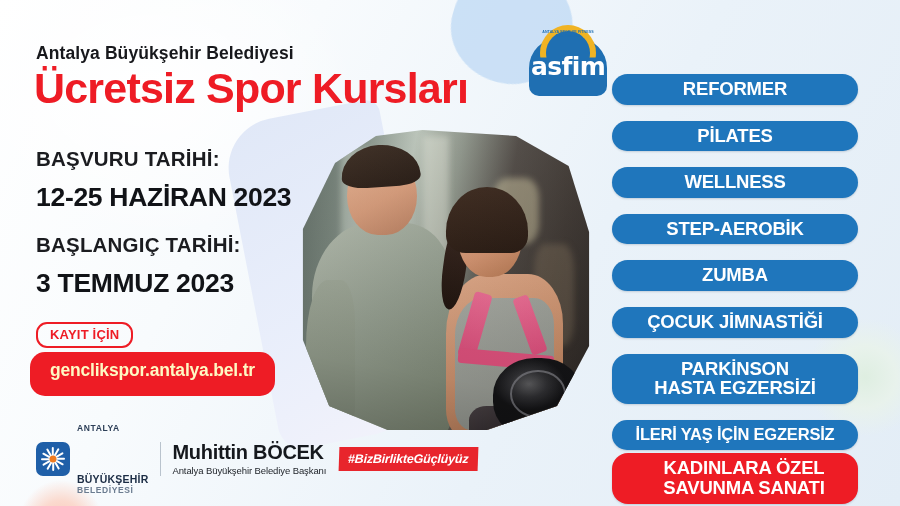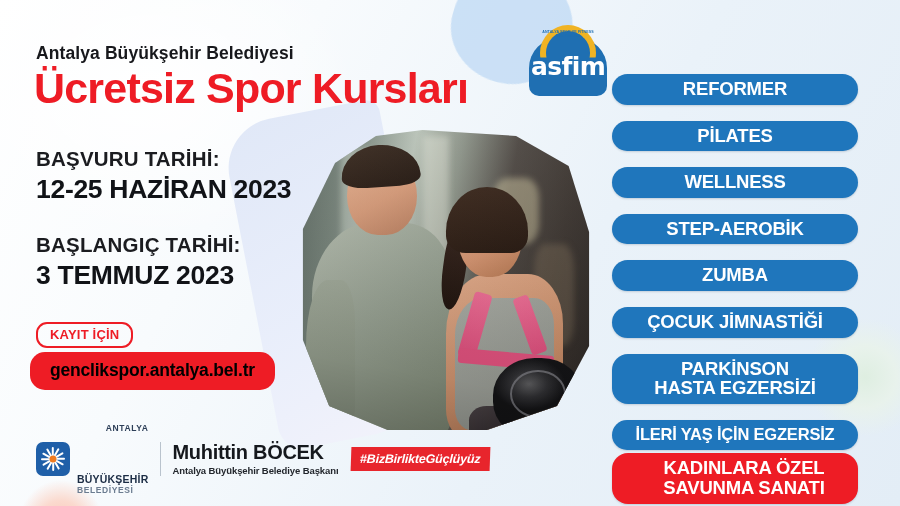--- a/index.html
+++ b/index.html
@@ -63,35 +63,35 @@
 
   .date-block { position:absolute; left:36px; }
   .date-block.b1 { top:147px; }
   .date-block.b2 { top:233px; }
   .date-label {
     font-size:20.5px; font-weight:bold; color:#1b1c20;
     letter-spacing:.2px; line-height:1.2;
   }
   .date-value {
     font-size:26.5px; font-weight:bold; color:#111317;
-    letter-spacing:-.3px; line-height:1.22; margin-top:1px;
+    letter-spacing:-.3px; line-height:1.22; margin-top:9px;
   }
 
   .kayit-pill {
     position:absolute; left:36px; top:322px;
     border:2px solid #ee1c25; border-radius:11px;
     padding:3px 12px 4px 12px;
     font-size:13px; font-weight:bold; color:#ee1c25;
     letter-spacing:.2px;
   }
   .url-pill {
     position:absolute; left:30px; top:352px;
     background:#ee1c25; border-radius:15px;
-    padding:8px 20px 9px 20px;
-    font-size:17.5px; font-weight:bold; color:#000000;
+    padding:8px 20px 15px 20px;
+    font-size:17.5px; font-weight:bold; color:#fef9c3;
     letter-spacing:-.2px;
   }
 
   
   .photo-wrap {
     position:absolute; left:300px; top:130px;
     width:292px; height:300px;
     -webkit-clip-path: polygon(42% 0%, 74% 2%, 92% 12%, 99% 34%, 99% 72%, 88% 92%, 64% 100%, 30% 100%, 10% 92%, 1% 70%, 1% 33%, 12% 11%, 26% 2%);
     clip-path: polygon(42% 0%, 74% 2%, 92% 12%, 99% 34%, 99% 72%, 88% 92%, 64% 100%, 30% 100%, 10% 92%, 1% 70%, 1% 33%, 12% 11%, 26% 2%);
     overflow:hidden;
@@ -246,26 +246,26 @@
   }
   .sun-core {
     position:absolute; left:50%; top:50%; width:7px; height:7px;
     background:#f07c21; border-radius:50%; transform:translate(-50%,-50%);
   }
   .ray {
     position:absolute; left:50%; top:50%; width:1.6px; height:12px;
     background:#ffffff; transform-origin:50% 0%; border-radius:1px;
   }
   .abb-logo-text { margin-left:7px; line-height:1.08; }
-  .abb-l1 { font-size:8.5px; font-weight:bold; color:#2c3e57; letter-spacing:.6px;text-align:right; }
+  .abb-l1 { font-size:8.5px; font-weight:bold; color:#2c3e57; letter-spacing:.6px; }
   .abb-l2 { font-size:10.5px; font-weight:bold; color:#1b2c44; letter-spacing:.2px;margin-top:41px; }
   .abb-l3 { font-size:8.5px; font-weight:bold; color:#6b7c90; letter-spacing:.6px; }
   .divider { width:1px; height:34px; background:#b9c3cd; margin:0 11px 0 12px; }
   .mayor-name { font-size:20px; font-weight:bold; color:#15181d; letter-spacing:-.3px; line-height:1.05; }
-  .mayor-title { font-size:9.5px; font-weight:bold; color:#22262c; letter-spacing:-.1px; margin-top:2px; }
+  .mayor-title { font-size:9.5px; font-weight:normal; color:#22262c; letter-spacing:-.1px; margin-top:2px; }
   .hashtag {
     margin-left:13px; background:#e8252c; color:#ffffff;
     font-size:12.5px; font-weight:bold; font-style:italic;
     padding:5px 10px 5px 9px; letter-spacing:-.2px;
     transform:skewX(-2deg);
     align-self:center;
   }
 </style>
 </head>
 <body>

